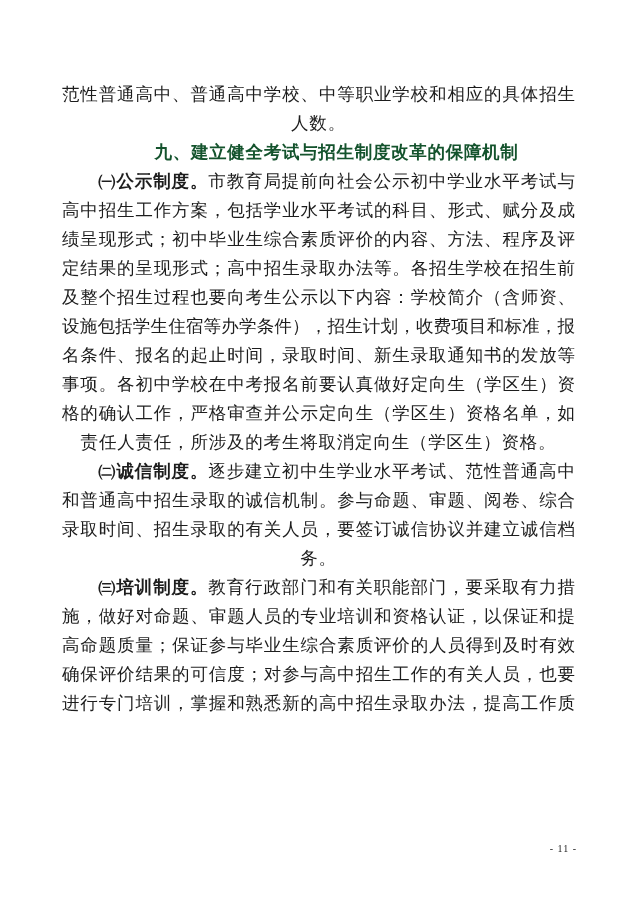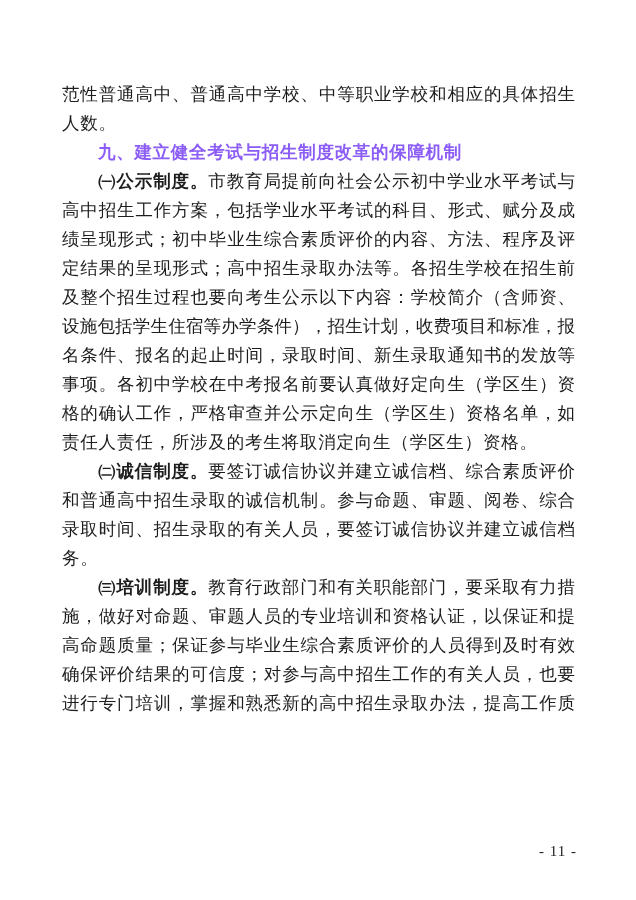--- a/index.html
+++ b/index.html
@@ -37,36 +37,36 @@
   }
   .line.justify {
     text-align: justify;
     text-align-last: justify;
   }
   .line.indent {
     padding-left: 36px;
   }
   .line.plain {
     letter-spacing: 0.8px;
-    text-align: left;
+    text-align: center;
   }
   .line.heading {
     font-family: "Liberation Sans", "DejaVu Sans", sans-serif;
     font-weight: bold;
     letter-spacing: 0.7px;
-    color: #8b5cf6;
+    color: #14532d;
   }
   .lead {
     font-weight: bold;
   }
   .page-number {
     position: absolute;
     top: 843px;
     right: 59px;
-    font-size: 15px;
+    font-size: 10px;
     letter-spacing: 1px;
     color: #1d1d1d;
     font-family: "Liberation Serif", "DejaVu Serif", serif;
   }
 </style>
 </head>
 <body>
 
 <div class="page">
   <div class="text-block" id="text-block">
@@ -76,21 +76,21 @@
       <div class="line justify indent"><span class="lead">㈠公示制度。</span><span>市教育局提前向社会公示初中学业水平考试与</span></div>
       <div class="line justify">高中招生工作方案，包括学业水平考试的科目、形式、赋分及成</div>
       <div class="line justify">绩呈现形式；初中毕业生综合素质评价的内容、方法、程序及评</div>
       <div class="line justify">定结果的呈现形式；高中招生录取办法等。各招生学校在招生前</div>
       <div class="line justify">及整个招生过程也要向考生公示以下内容：学校简介（含师资、</div>
       <div class="line justify">设施包括学生住宿等办学条件），招生计划，收费项目和标准，报</div>
       <div class="line justify">名条件、报名的起止时间，录取时间、新生录取通知书的发放等</div>
       <div class="line justify">事项。各初中学校在中考报名前要认真做好定向生（学区生）资</div>
       <div class="line justify">格的确认工作，严格审查并公示定向生（学区生）资格名单，如</div>
       <div class="line plain">责任人责任，所涉及的考生将取消定向生（学区生）资格。</div>
-      <div class="line justify indent"><span class="lead">㈡诚信制度。</span><span>要签订诚信协议并建立诚信档、综合素质评价</span></div>
+      <div class="line justify indent"><span class="lead">㈡诚信制度。</span><span>逐步建立初中生学业水平考试、范性普通高中</span></div>
       <div class="line justify">和普通高中招生录取的诚信机制。参与命题、审题、阅卷、综合</div>
       <div class="line justify">录取时间、招生录取的有关人员，要签订诚信协议并建立诚信档</div>
       <div class="line plain">务。</div>
       <div class="line justify indent"><span class="lead">㈢培训制度。</span><span>教育行政部门和有关职能部门，要采取有力措</span></div>
       <div class="line justify">施，做好对命题、审题人员的专业培训和资格认证，以保证和提</div>
       <div class="line justify">高命题质量；保证参与毕业生综合素质评价的人员得到及时有效</div>
       <div class="line justify">确保评价结果的可信度；对参与高中招生工作的有关人员，也要</div>
       <div class="line justify">进行专门培训，掌握和熟悉新的高中招生录取办法，提高工作质</div>
     </div>
   <div class="page-number">- 11 -</div>

